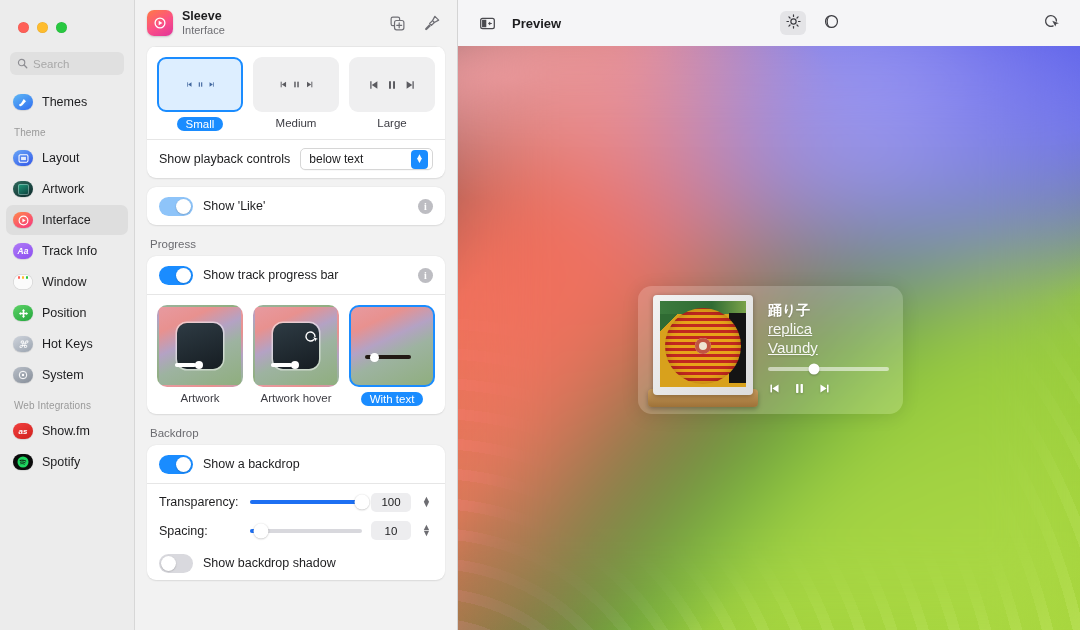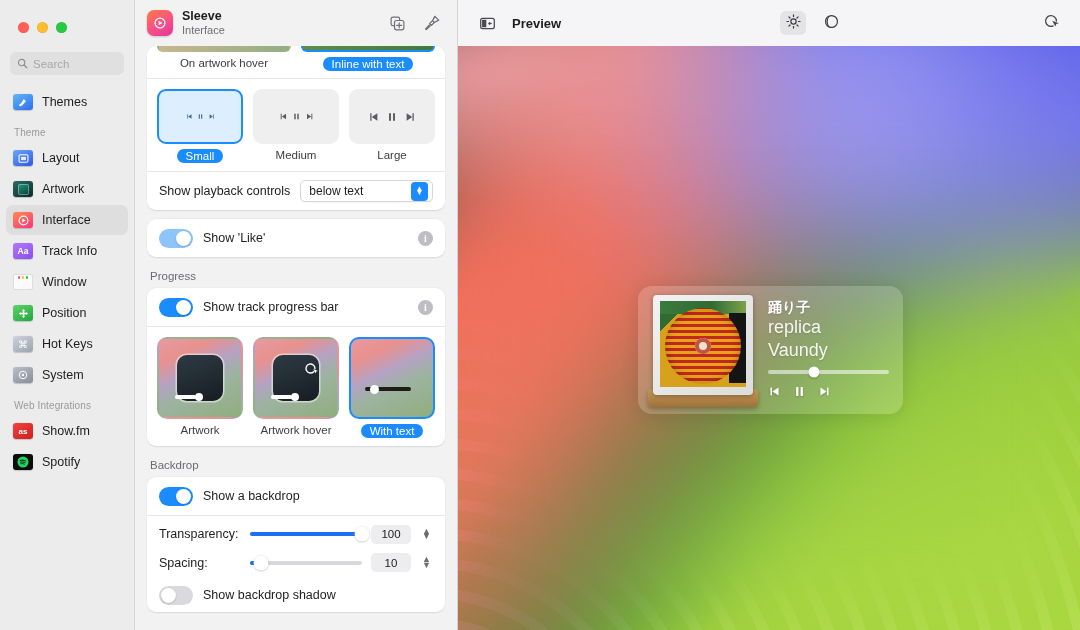--- a/index.html
+++ b/index.html
@@ -72,28 +72,29 @@
     cursor: default;
   }
   .nav-item.active { background: #dedede; }
   .nav-label {
     font-size: 12.5px;
     color: #1d1d1f;
     white-space: nowrap;
   }
   .nav-icon {
     width: 20px; height: 16px;
-    border-radius: 3px;
+    border-radius: 9px;
     flex: 0 0 20px;
     display: flex; align-items: center; justify-content: center;
     font-size: 10px;
     color: #fff;
     box-shadow: 0 0.5px 1px rgba(0,0,0,.18);
     overflow: hidden;
     position: relative;
+    font-style: italic;
   }
 
   
   .settings {
     width: 323px; flex: 0 0 323px;
     height: 630px;
     background: #f2f2f2;
     position: relative;
     display: flex; flex-direction: column;
     border-right: 1px solid #d4d4d4;
@@ -477,23 +478,24 @@
     display: flex; flex-direction: column;
     justify-content: center;
     gap: 0;
   }
   .track-title {
     font-size: 14px; color: #fff; font-weight: bold;
     line-height: 1.35;
     text-shadow: 0 1px 2px rgba(0,0,0,.18);
   }
   .track-album, .track-artist {
-    font-size: 18px; color: rgba(255,255,255,.93);
+    font-size: 15px; color: rgba(255,255,255,.93);
     line-height: 1.25;
     text-shadow: 0 1px 2px rgba(0,0,0,.15);
+    text-decoration: underline;
   }
   .prog-wrap {
     margin-top: 9px;
     height: 4px;
     background: rgba(255,255,255,.55);
     border-radius: 2px;
     position: relative;
   }
   .prog-knob {
     position: absolute; top: 50%; left: 38%;
@@ -664,30 +666,20 @@
             <path d="M10.6 7.4 L7.4 10.6 L9.4 12.6 L12.6 9.4" fill="none" stroke="#6f6f75" stroke-width="1.4" stroke-linejoin="round"></path>
             <path d="M7.4 11.8 L3.2 16.2 C2.6 16.9 3.3 17.6 4 17 L8.3 12.8" fill="none" stroke="#6f6f75" stroke-width="1.4"></path>
           </svg>
       </span>
     </div>
 
     <div class="settings-scroll">
 
       <div class="card" style="margin-top:0;">
 
-        <div class="cut-row">
-          <div class="cut-cell">
-            <div class="cut-thumb artwork-g"></div>
-            <div class="thumb-label">On artwork hover</div>
-          </div>
-          <div class="cut-cell">
-            <div class="cut-thumb selected"></div>
-            <div class="thumb-label selected">Inline with text</div>
-          </div>
-        </div>
 
         <div class="divider"></div>
 
         <div class="thumb-row">
           <div class="thumb-cell">
             <div class="thumb selected">
               <span class="ctrl-glyphs">
                 <svg width="7" height="7" viewBox="0 0 16 16">
                     <path d="M12.5 3v10L5 8z" fill="#41669e"></path>
                     <rect x="3" y="3" width="1.7" height="10" fill="#41669e"></rect>

